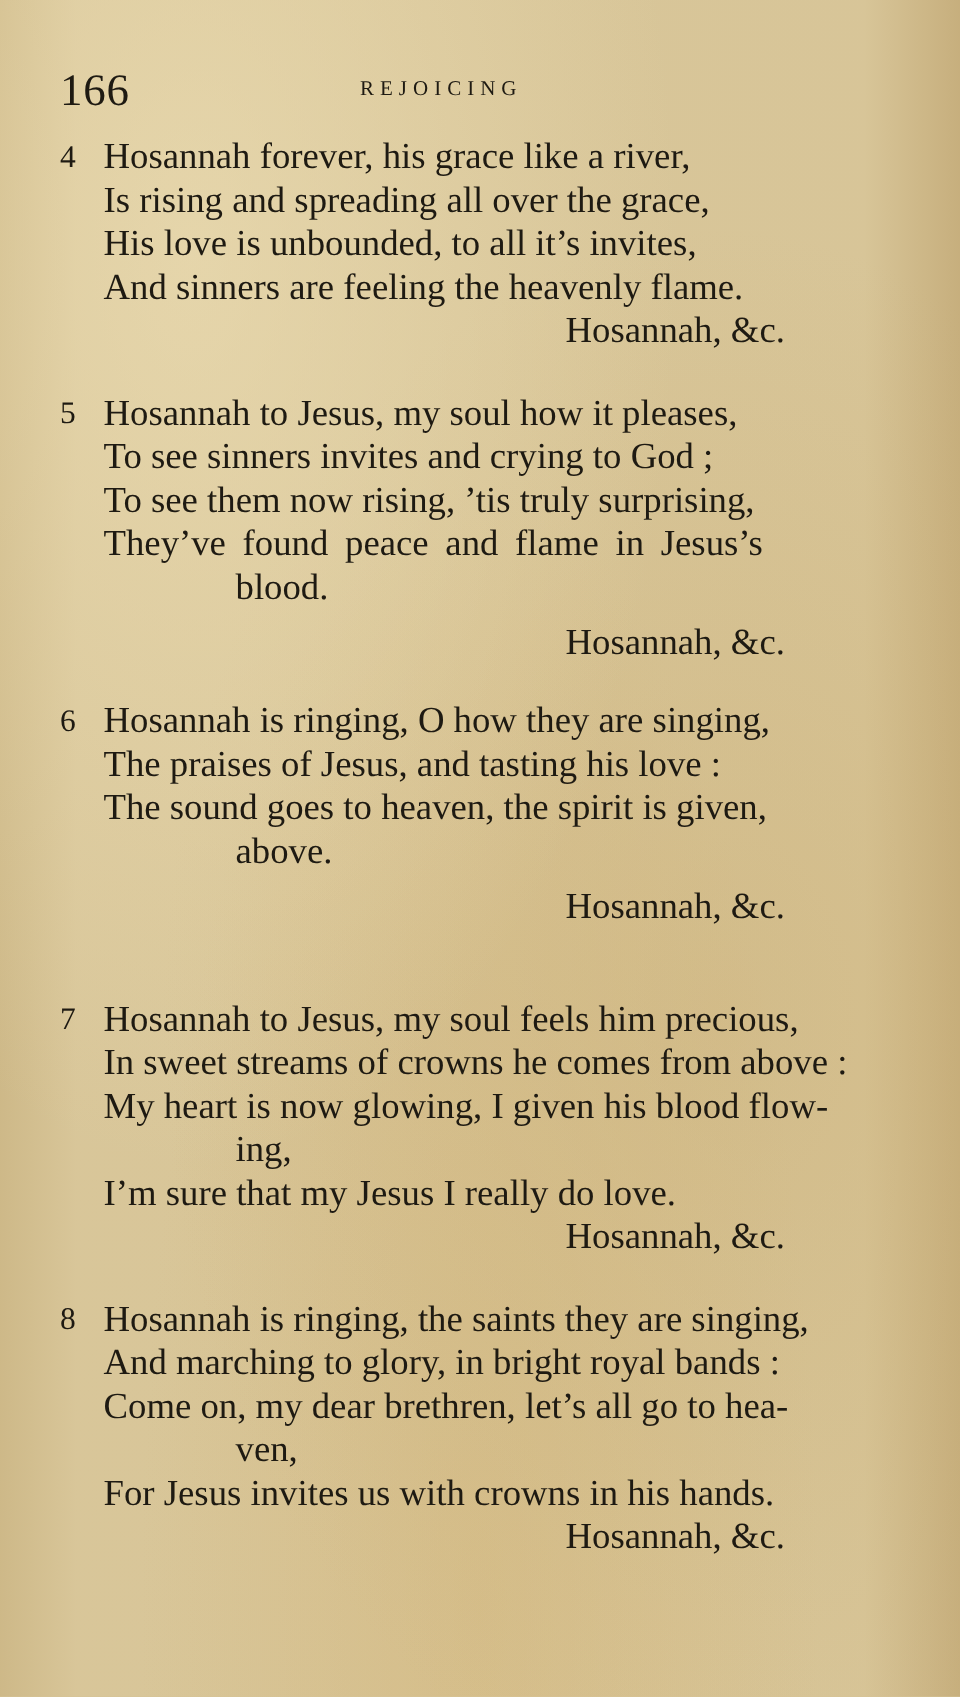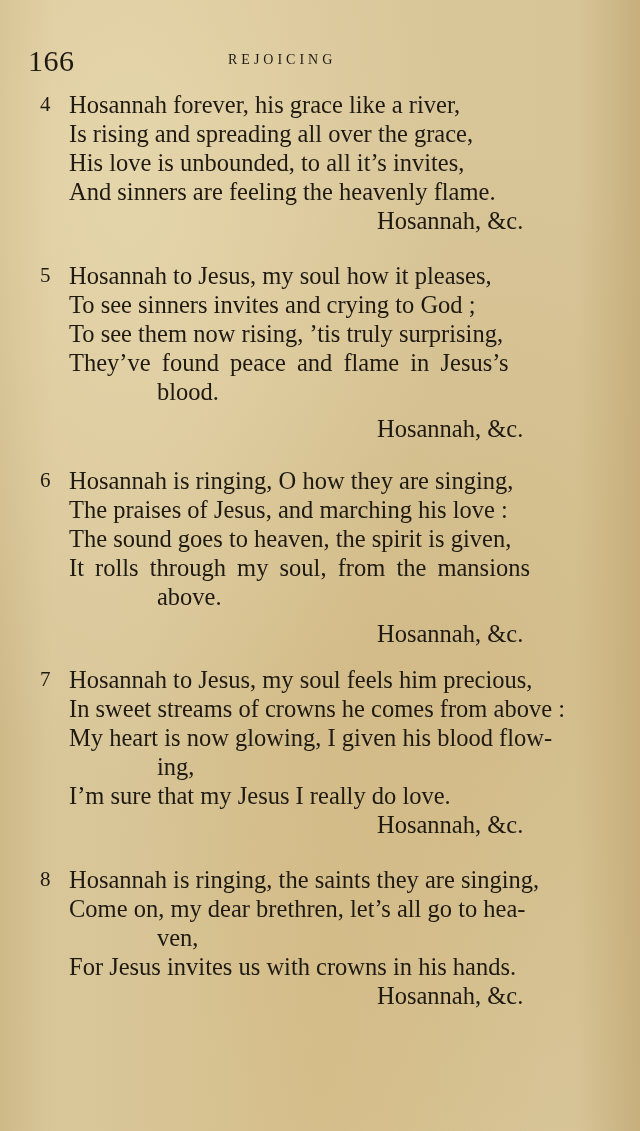--- a/index.html
+++ b/index.html
@@ -21,21 +21,21 @@
       position: relative;
     }
     .page {
       position: absolute;
       left: 0; top: 0;
       width: 640px; height: 1131px;
     }
     .running-head {
       position: absolute;
       top: 44px;
-      left: 28px;
+      left: 40px;
       width: 560px;
       height: 40px;
     }
     .page-number {
       position: absolute;
       left: 0;
       top: 0;
       font-family: "Liberation Serif", serif;
       font-size: 30px;
       letter-spacing: 0.5px;
@@ -115,23 +115,22 @@
     <div class="line justify"><span>They’ve found peace and flame in Jesus’s</span></div>
     <div class="line cont"><span>blood.</span></div>
     <div class="refrain gap">Hosannah, &amp;c.</div>
   </div>
 
   <div class="stanza" style="top: 466px;">
     <div class="line">
       <span class="verse-num">6</span>
       <span>Hosannah is ringing, O how they are singing,</span>
     </div>
-    <div class="line"><span>The praises of Jesus, and marching his love :</span></div>
+    <div class="line"><span>The praises of Jesus, and tasting his love :</span></div>
     <div class="line"><span>The sound goes to heaven, the spirit is given,</span></div>
-    <div class="line justify"><span>It rolls through my soul, from the mansions</span></div>
     <div class="line cont"><span>above.</span></div>
     <div class="refrain gap">Hosannah, &amp;c.</div>
   </div>
 
   <div class="stanza" style="top: 665px;">
     <div class="line">
       <span class="verse-num">7</span>
       <span>Hosannah to Jesus, my soul feels him precious,</span>
     </div>
     <div class="line"><span>In sweet streams of crowns he comes from above :</span></div>
@@ -139,19 +138,20 @@
     <div class="line cont"><span>ing,</span></div>
     <div class="line"><span>I’m sure that my Jesus I really do love.</span></div>
     <div class="refrain">Hosannah, &amp;c.</div>
   </div>
 
   <div class="stanza" style="top: 865px;">
     <div class="line">
       <span class="verse-num">8</span>
       <span>Hosannah is ringing, the saints they are singing,</span>
     </div>
+    <div class="line"><span>And marching to glory, in bright royal bands :</span></div>
     <div class="line"><span>Come on, my dear brethren, let’s all go to hea-</span></div>
     <div class="line cont"><span>ven,</span></div>
     <div class="line"><span>For Jesus invites us with crowns in his hands.</span></div>
     <div class="refrain">Hosannah, &amp;c.</div>
   </div>
 
 </div>
 
 </body></html>

